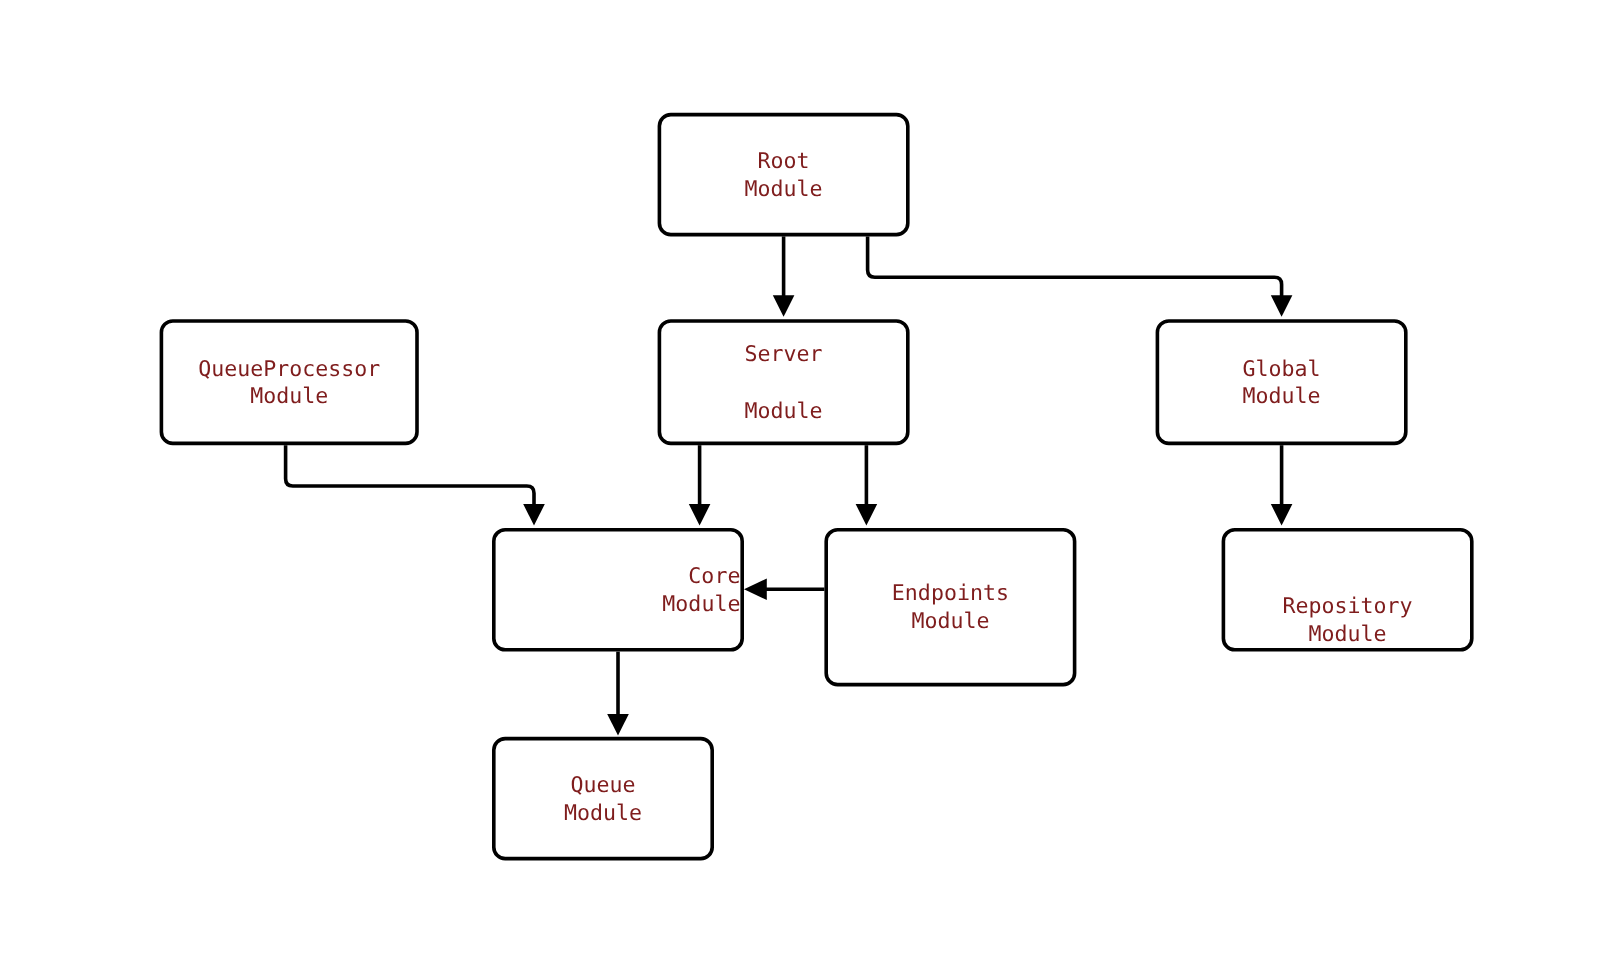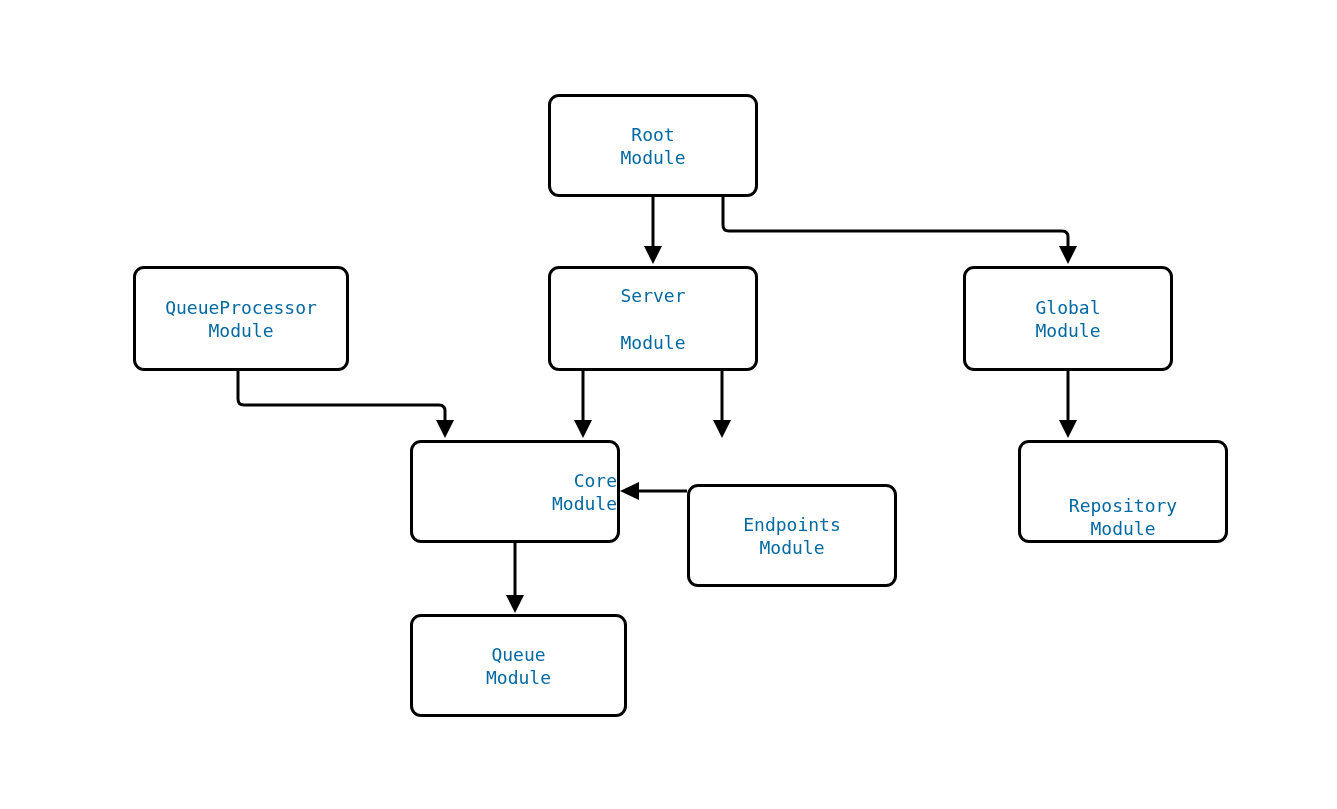--- a/index.html
+++ b/index.html
@@ -33,21 +33,21 @@
     display: flex;
     flex-direction: column;
     align-items: center;
     justify-content: center;
     z-index: 2;
   }
   .node-label-line {
     font-family: "DejaVu Sans Mono", monospace;
     font-size: 18px;
     line-height: 23px;
-    color: #0369a1;
+    color: #7f1d1d;
     white-space: pre;
     text-align: center;
     letter-spacing: 0px;
   }
   .edge-path {
     fill: none;
     stroke: #000000;
     stroke-width: 3;
     stroke-linecap: butt;
     stroke-linejoin: round;
@@ -124,28 +124,28 @@
   <div class="node-box" style="left:963px; top:266px; width:210px; height:105px;justify-content:center;">
     <div class="node-label-line">Global</div>
     <div class="node-label-line">Module</div>
   </div>
 
   <div class="node-box" style="left:410px; top:440px; width:210px; height:103px;align-items:flex-end;">
     <div class="node-label-line">Core</div>
     <div class="node-label-line">Module</div>
   </div>
 
-  <div class="node-box" style="left:687px; top:440px; width:210px; height:103px;margin-top:44px;">
+  <div class="node-box" style="left:687px; top:440px; width:210px; height:132px;">
     <div class="node-label-line">Endpoints</div>
     <div class="node-label-line">Module</div>
   </div>
 
   <div class="node-box" style="left:1018px; top:440px; width:210px; height:103px;justify-content:flex-end;">
     <div class="node-label-line">Repository</div>
     <div class="node-label-line">Module</div>
   </div>
 
-  <div class="node-box" style="left:410px; top:614px; width:217px; height:103px;">
+  <div class="node-box" style="left:410px; top:614px; width:185px; height:103px;">
     <div class="node-label-line">Queue</div>
     <div class="node-label-line">Module</div>
   </div>
 
 </div>
 
 </body></html>

